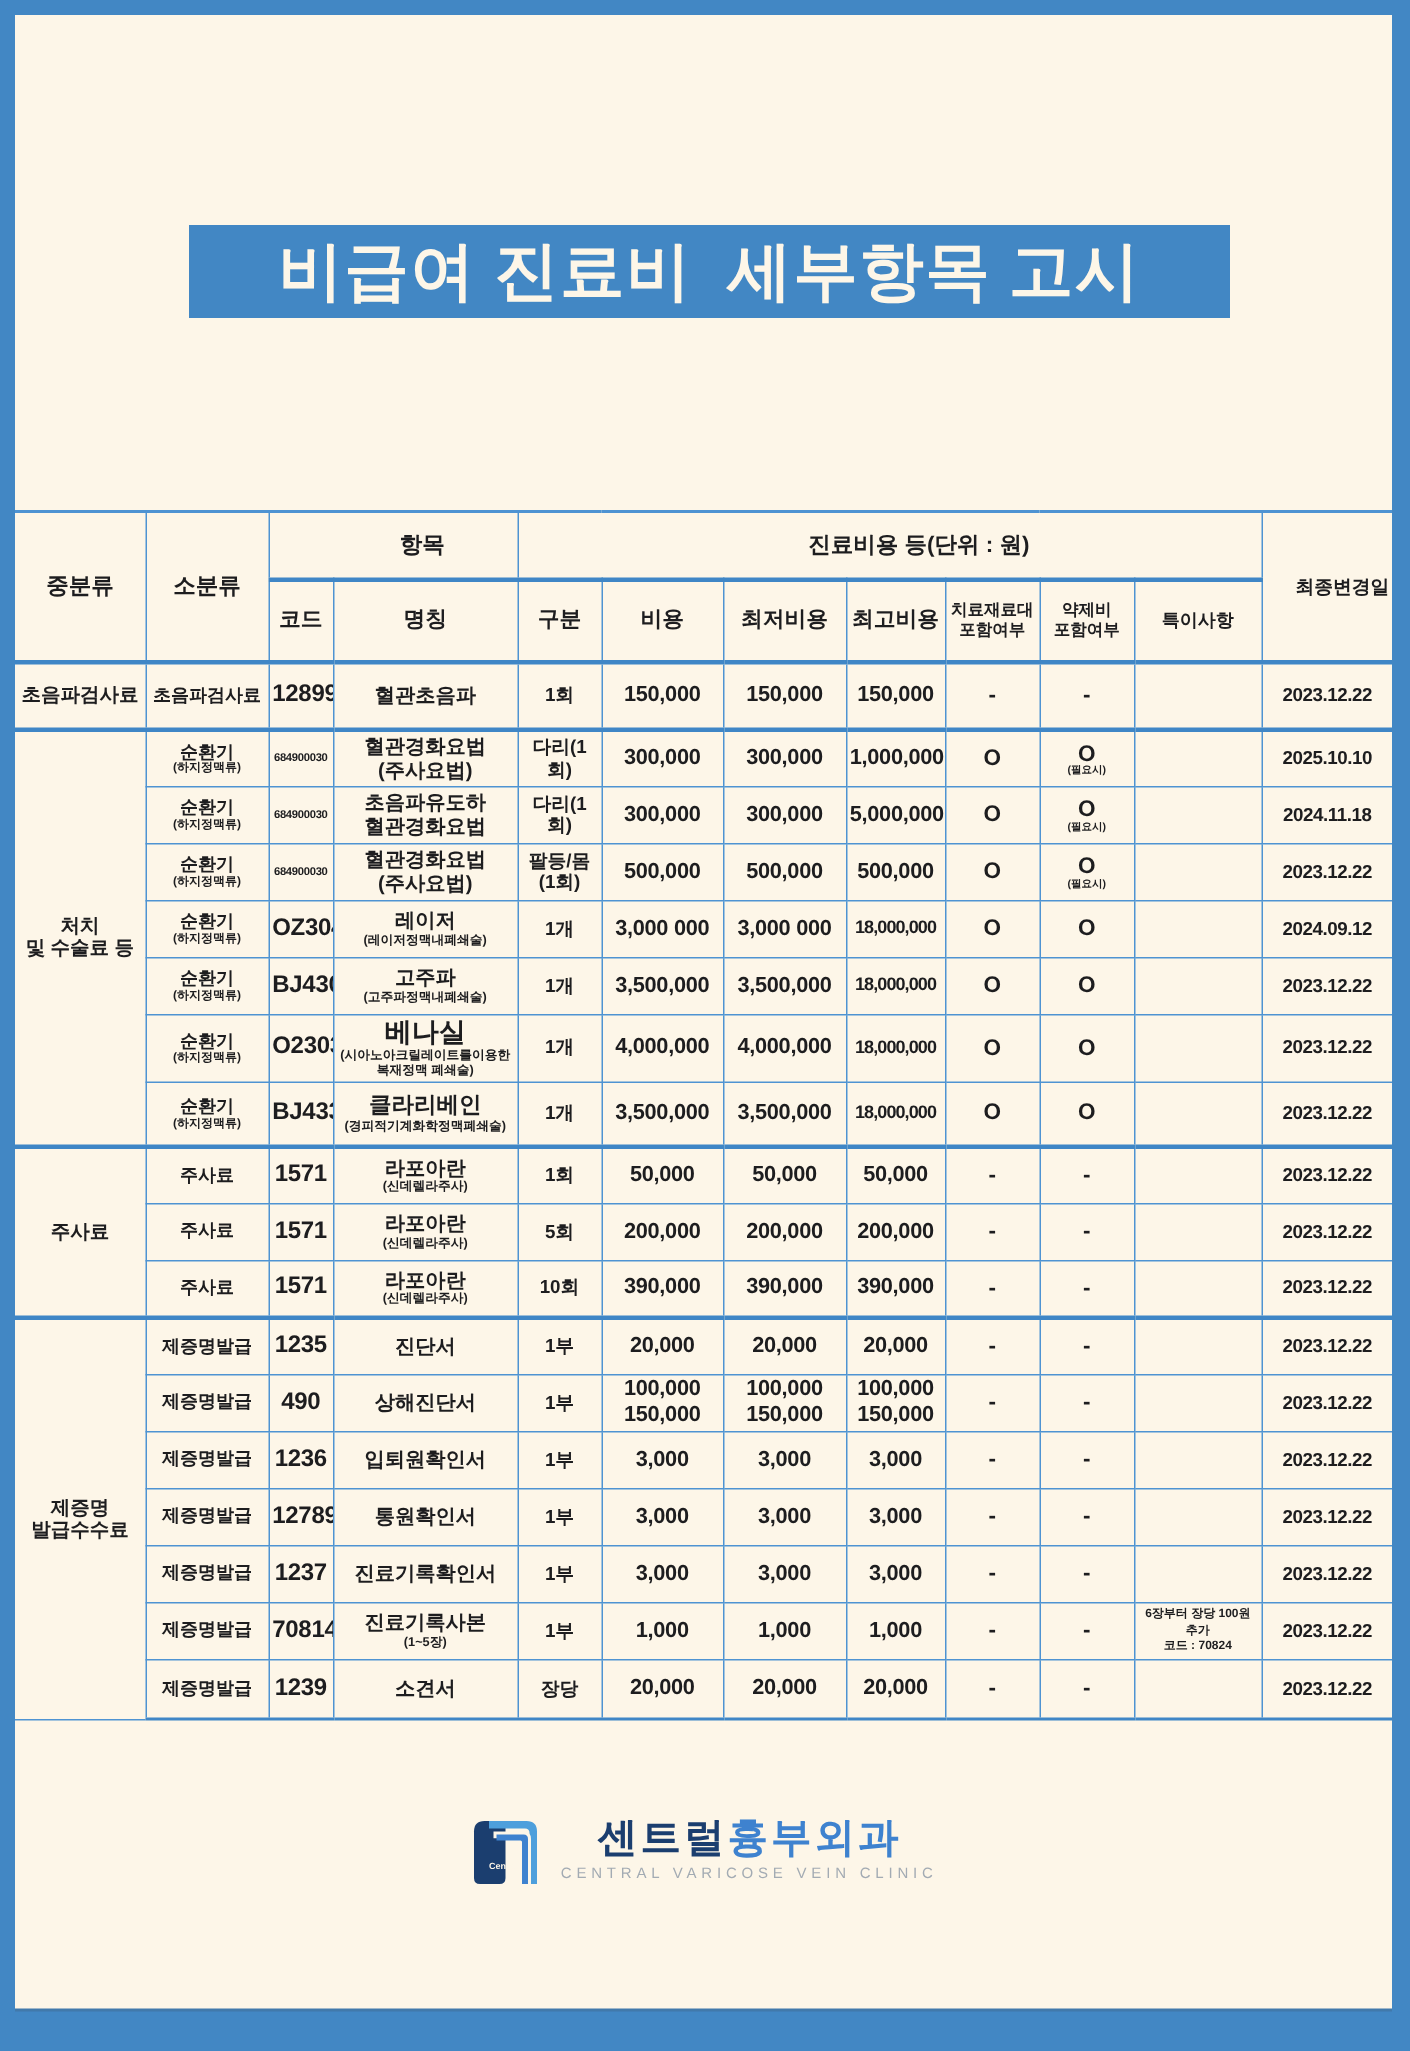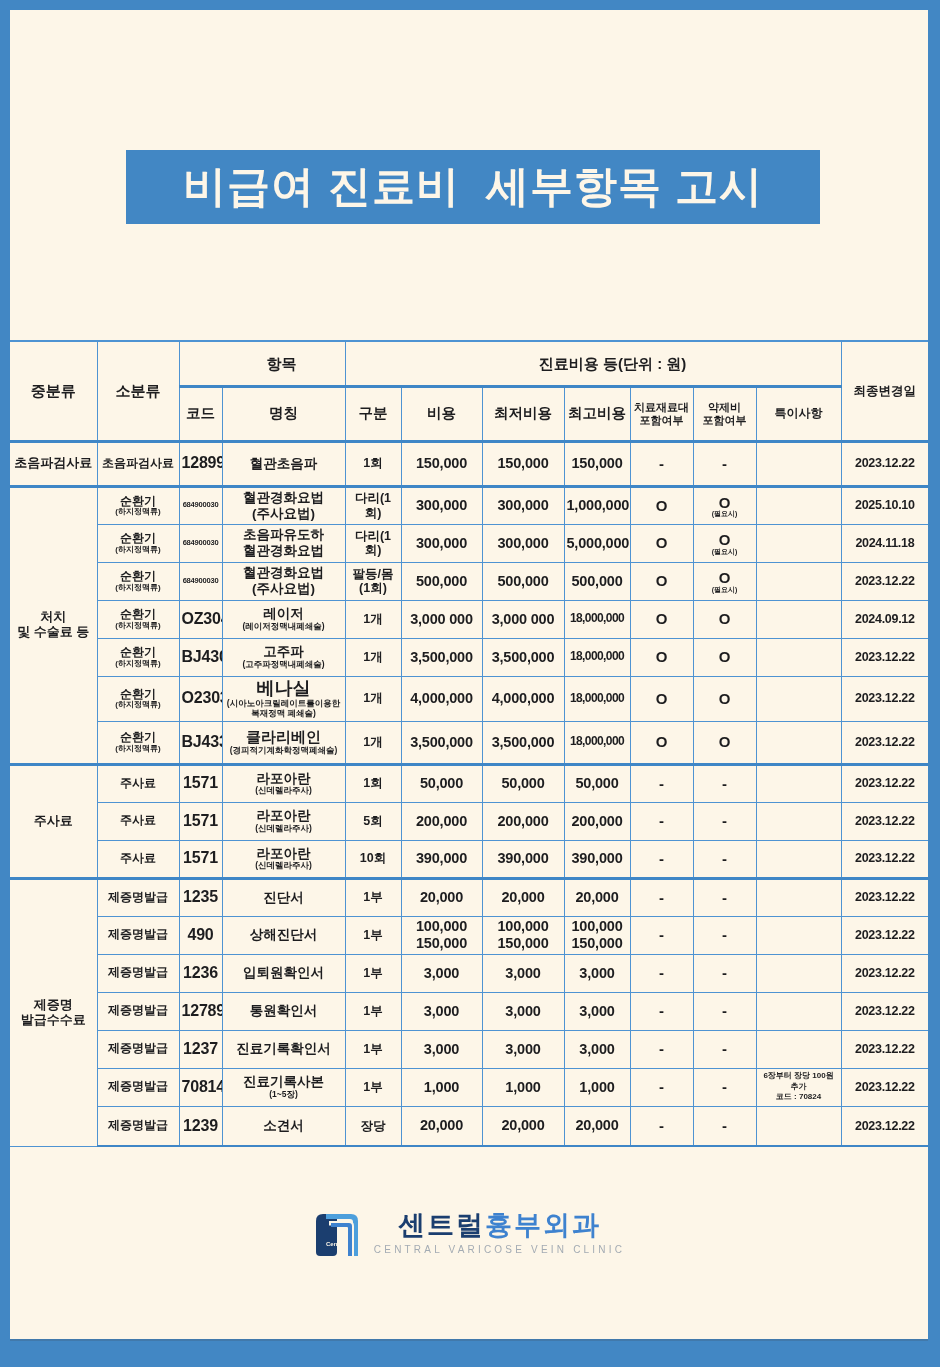--- a/index.html
+++ b/index.html
@@ -20,23 +20,23 @@
     position: absolute;
     left: 10px; top: 10px;
     width: 918px; height: 1329px;
     background: #fdf6e8;
     box-shadow: 0 2px 0 rgba(60,60,60,.18);
   }
   
   .title-box {
     position: absolute;
     left: 116px; top: 140px;
-    width: 694px; height: 74px;
+    width: 694px; height: 62px;
     background: #4287c4;
-    display: flex; align-items: center; justify-content: center;
+    display: flex; align-items: center; justify-content: center; font-family: Liberation Serif, serif;
   }
   .title-box span {
     color: #fdf6e8;
     font-size: 43px;
     letter-spacing: 1px;
     white-space: pre;
   }
   
   .tbl-wrap { position: absolute; left: 0; top: 330px; width: 918px; }
   table {
@@ -52,21 +52,21 @@
     line-height: 1.15;
     overflow: hidden;
   }
   thead th { border-top: 2px solid #4e93d2; font-size: 15px; }
   tr.ha { height: 45px; }
   tr.hb { height: 55px; }
   tr.ha th.grp { border-bottom: 3px solid #3f86c6; padding-left: 41px; }
   thead th.hb2 { font-size: 14.5px; }
   thead th.two { font-size: 11px; white-space: pre-line; }
   thead th.notes-h { font-size: 12px; }
-  thead th.date-h { font-size: 12.5px; }
+  thead th.date-h { font-size: 12.5px; text-align: right; }
   tbody tr { height: 38px; }
   tr.h45 { height: 45px; }
   tr.h43 { height: 43px; }
   tr.h40 { height: 40px; }
   tr.sec td { border-top: 3px solid #3f86c6; }
   tbody tr:last-child td { border-bottom: 2.5px solid #3f86c6; }
   .col-cat { border-left: none; }
   .col-date { border-right: none; }
   td.cat { font-size: 13px; white-space: pre-line; }
   td.subcat .sc { font-size: 12px; }

